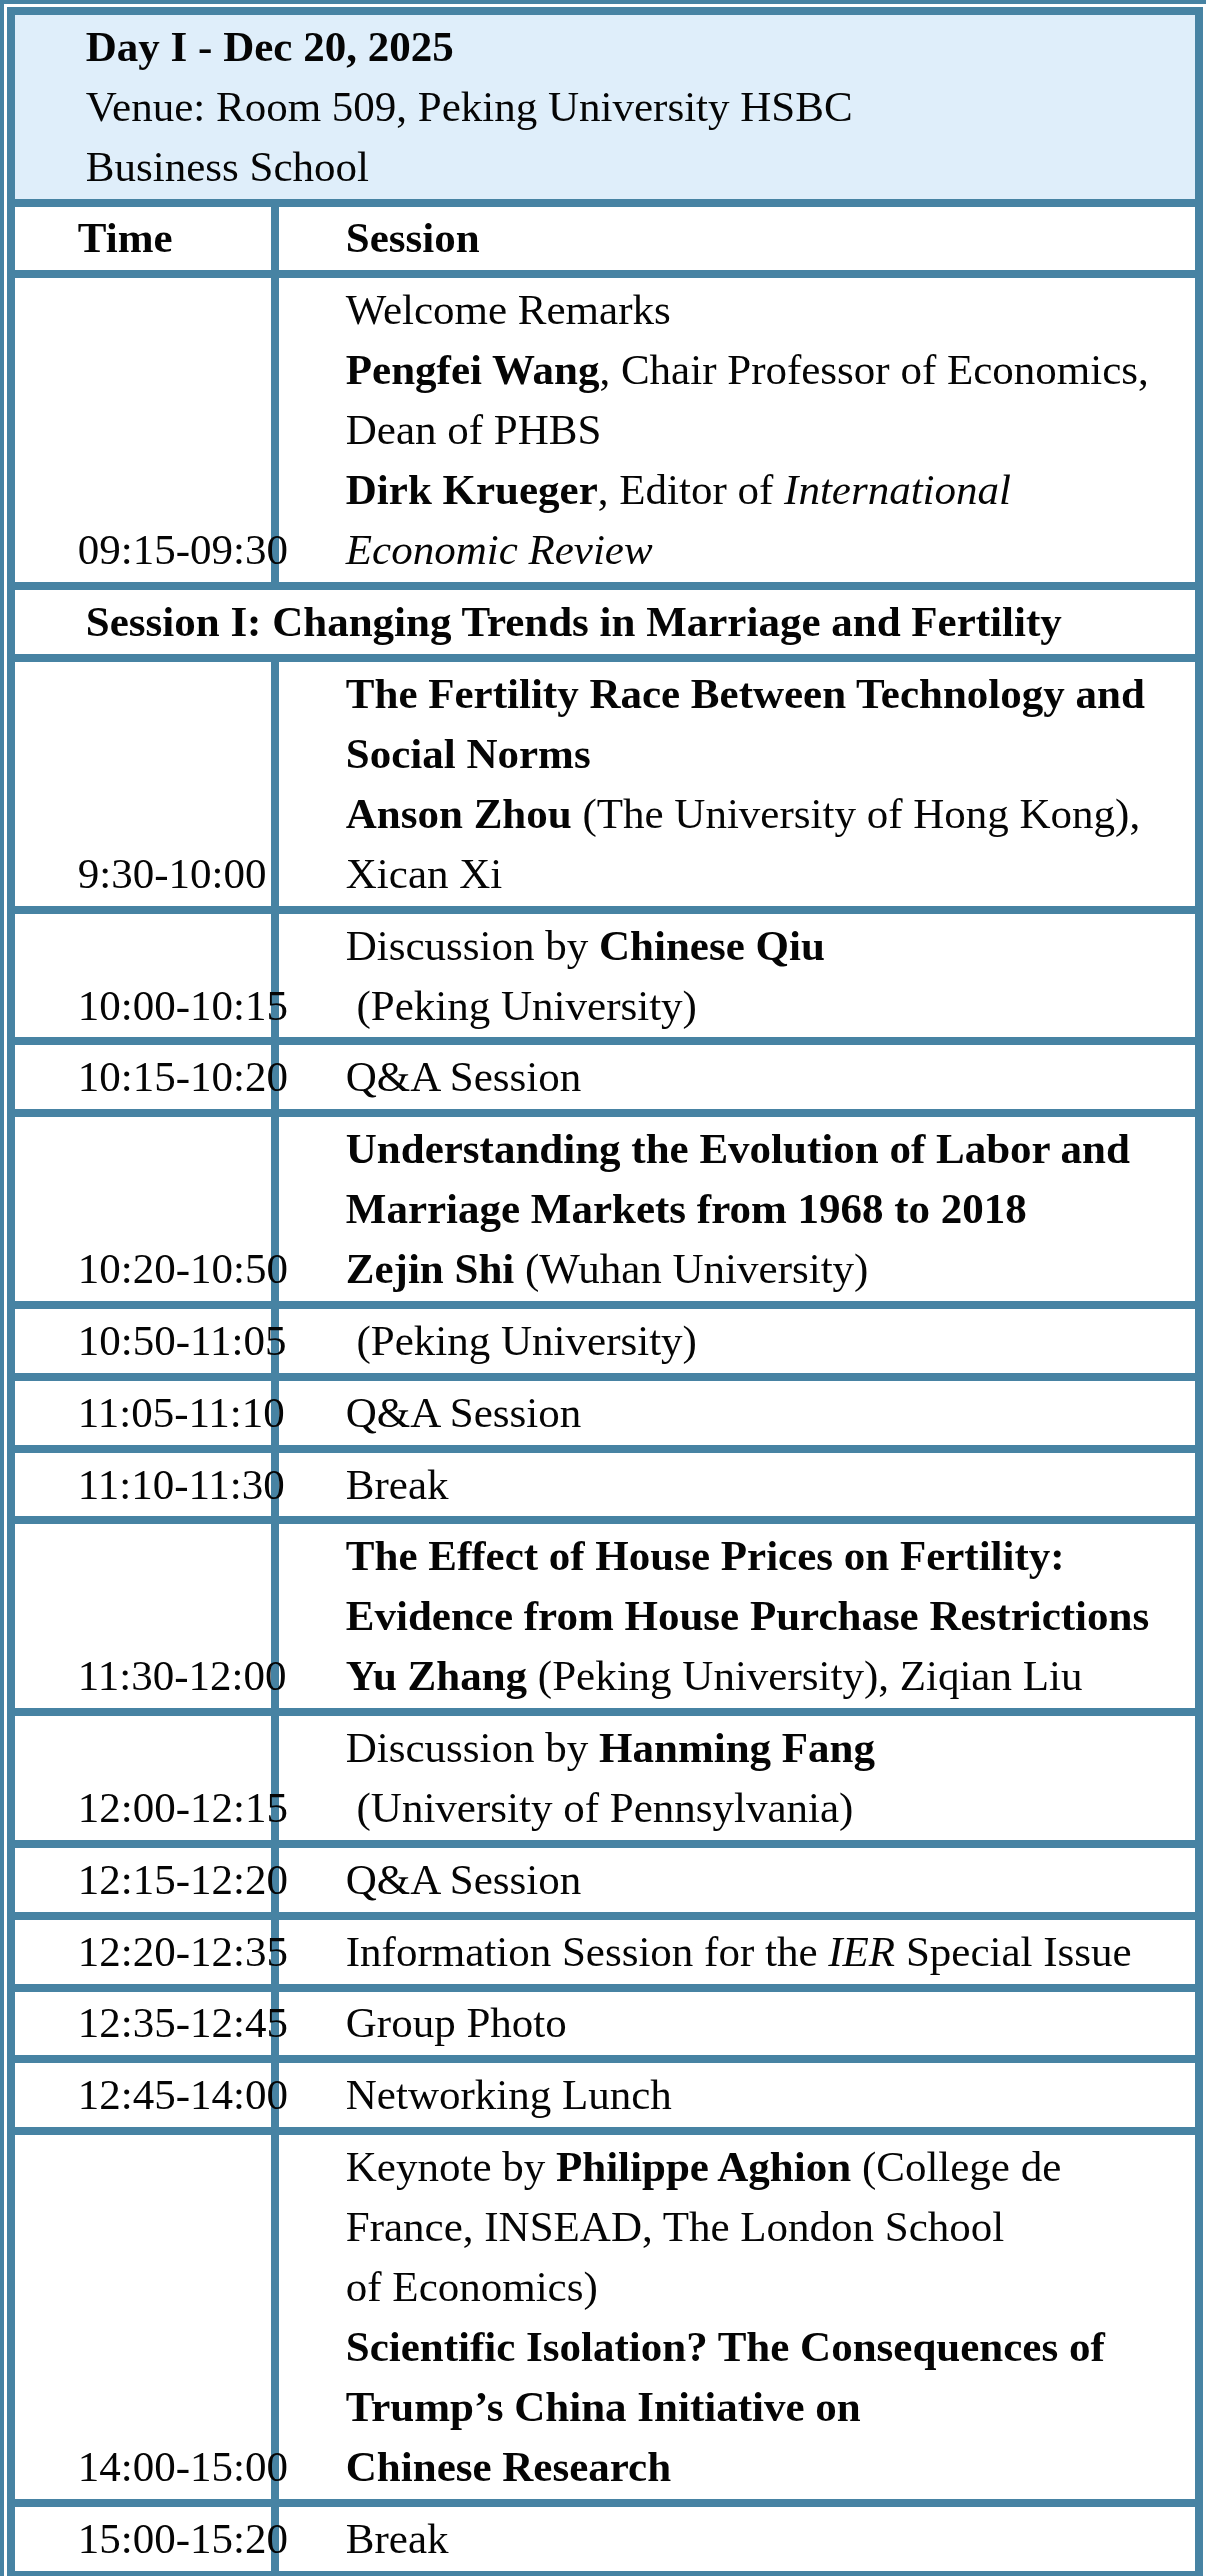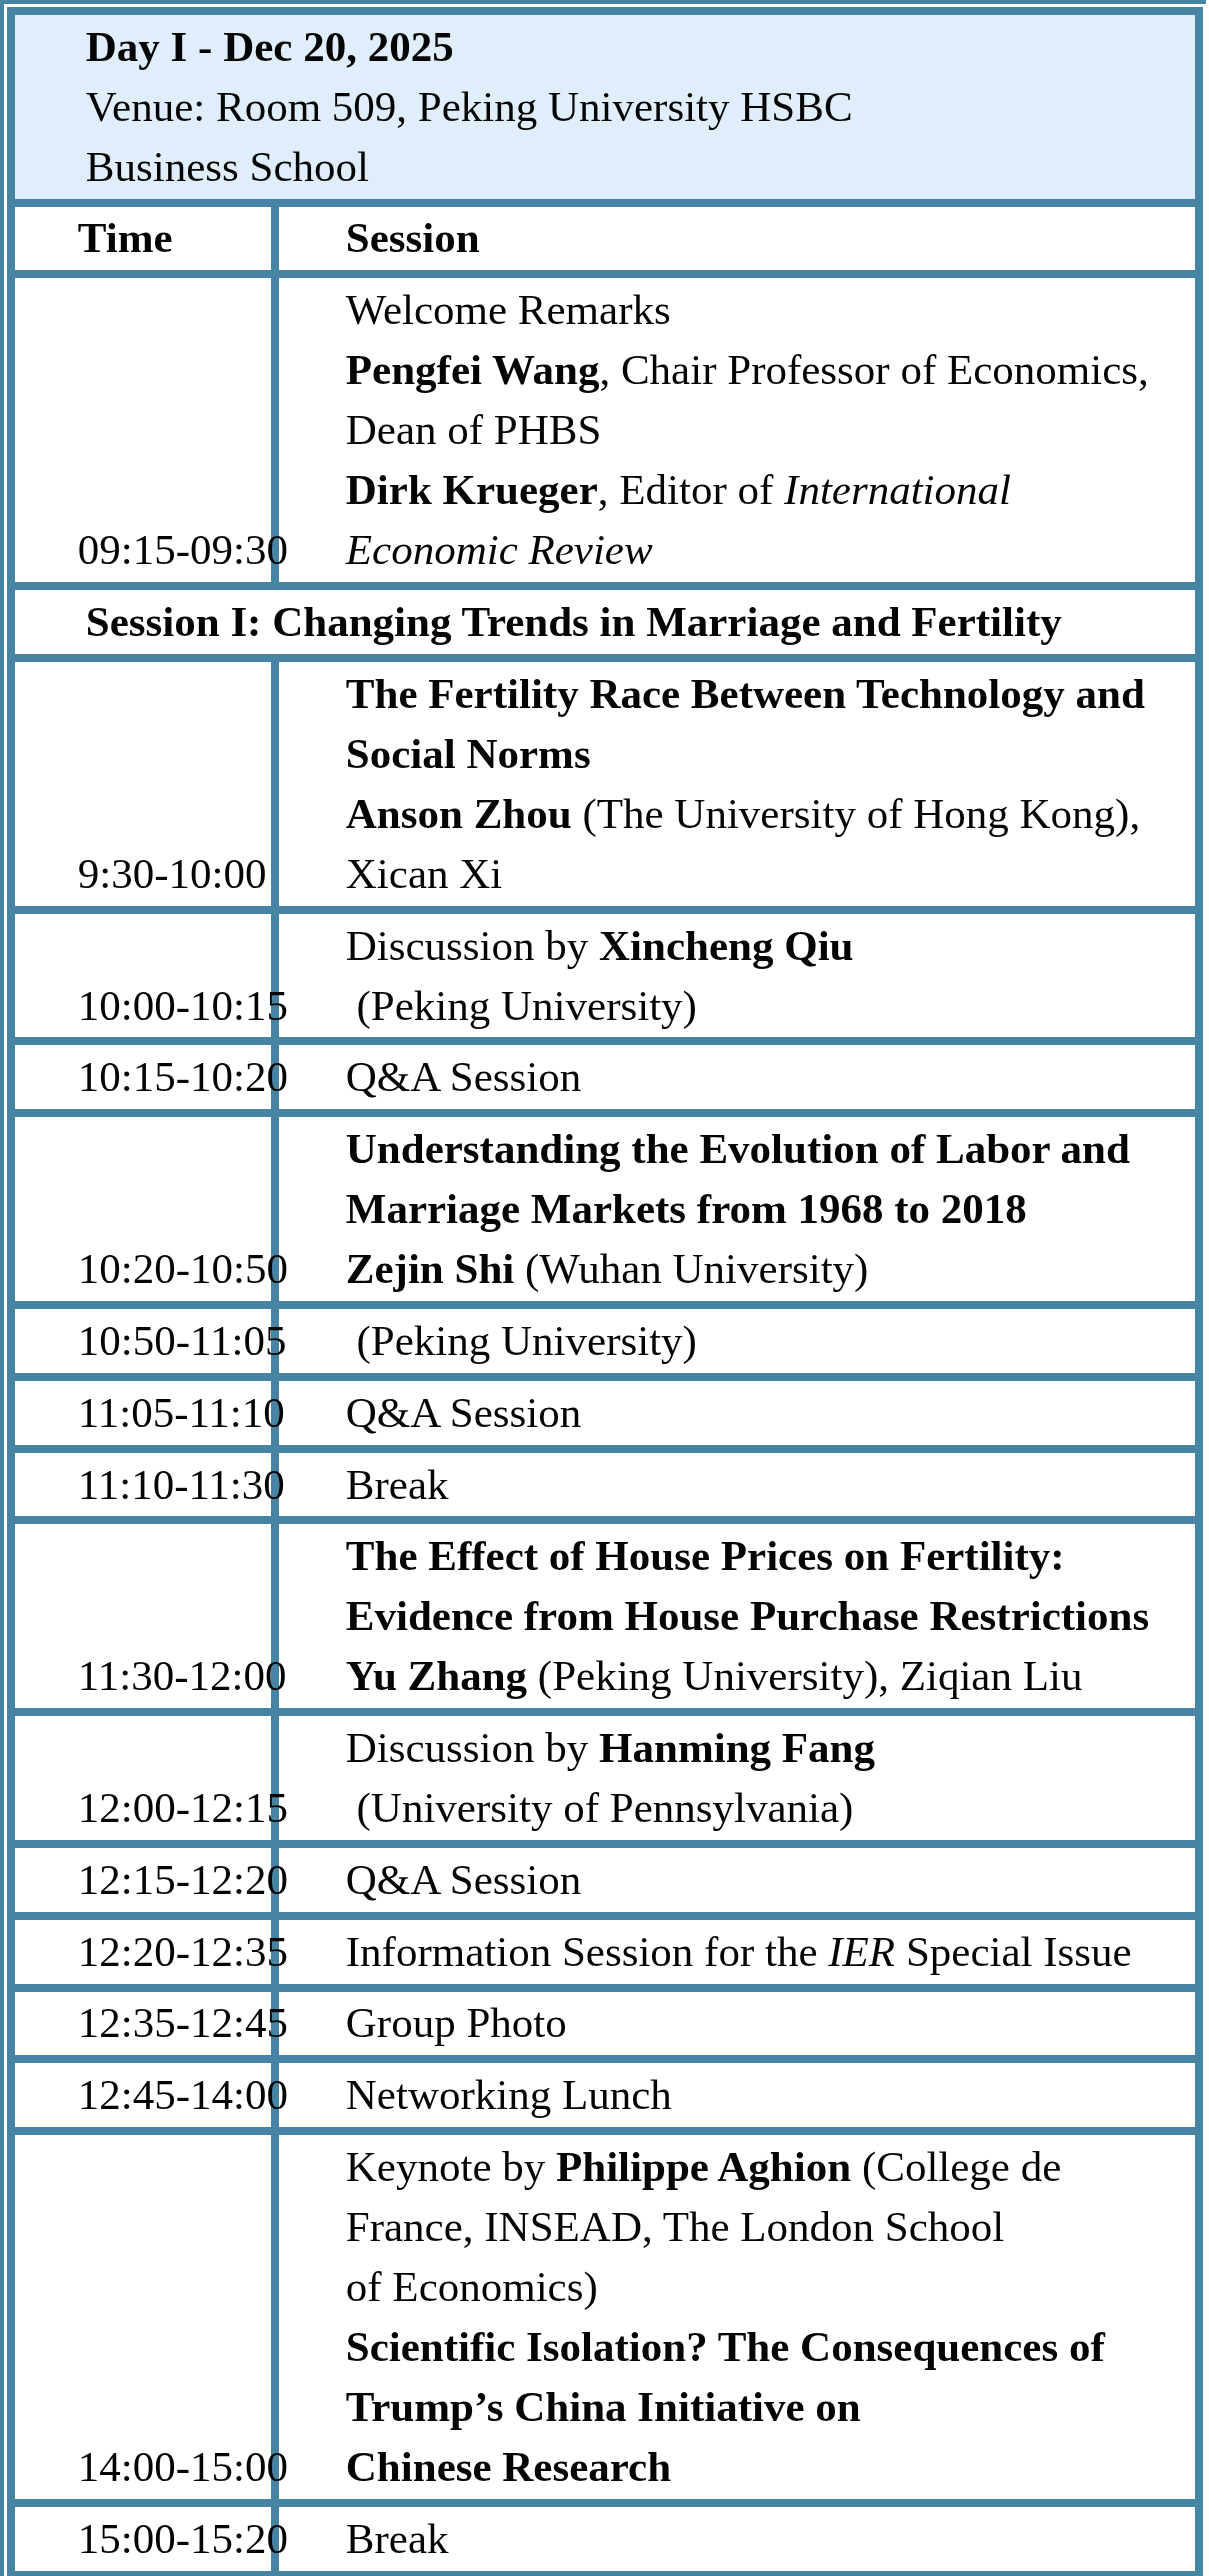--- a/index.html
+++ b/index.html
@@ -100,21 +100,21 @@
             <div class="line"><span class="b">Social Norms</span></div>
             <div class="line"><span class="b">Anson Zhou</span><span> (The University of Hong Kong),</span></div>
             <div class="line"><span>Xican Xi</span></div>
           </div>
         </div>
         <div class="row">
           <div class="cell time-col">
             <div class="line"><span>10:00-10:15</span></div>
           </div>
           <div class="cell session-col">
-            <div class="line"><span>Discussion by </span><span class="b">Xincheng Qiu</span></div>
+            <div class="line"><span>Discussion by </span><span class="b">Chinese Qiu</span></div>
             <div class="line"><span> (Peking University)</span></div>
           </div>
         </div>
         <div class="row">
           <div class="cell time-col">
             <div class="line"><span>10:15-10:20</span></div>
           </div>
           <div class="cell session-col single">
             <div class="line"><span>Q&amp;A Session</span></div>
           </div>

